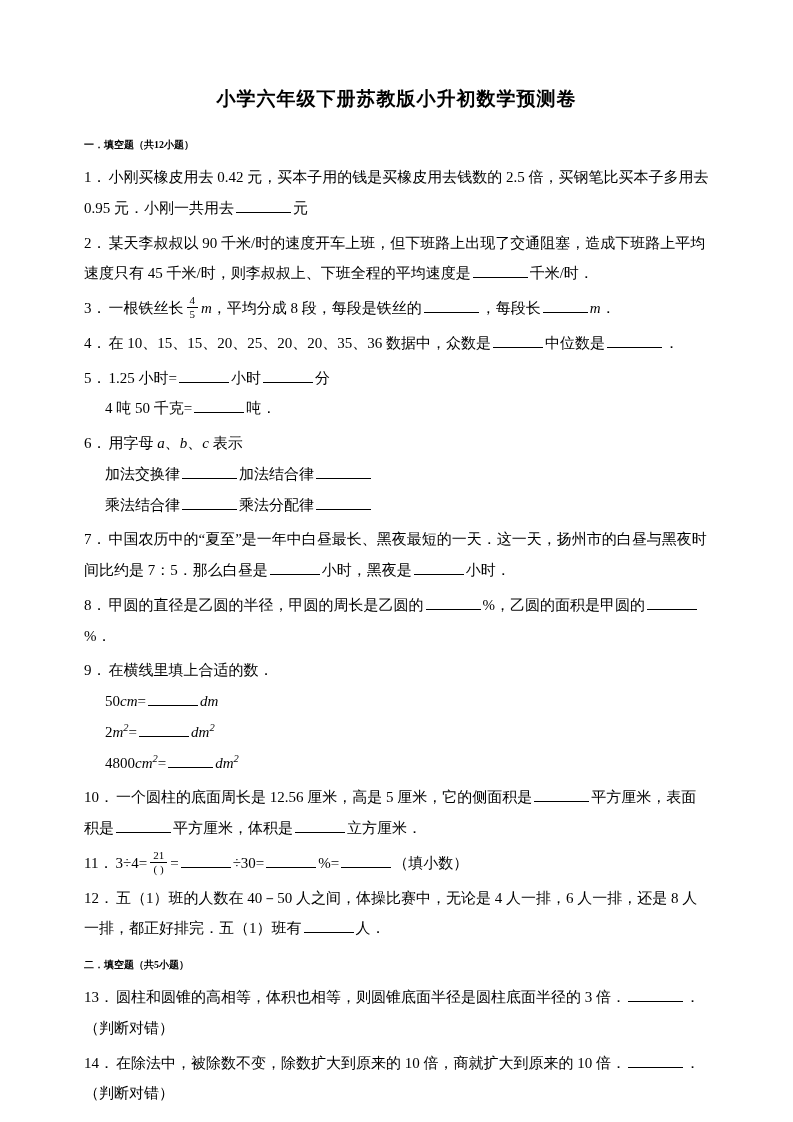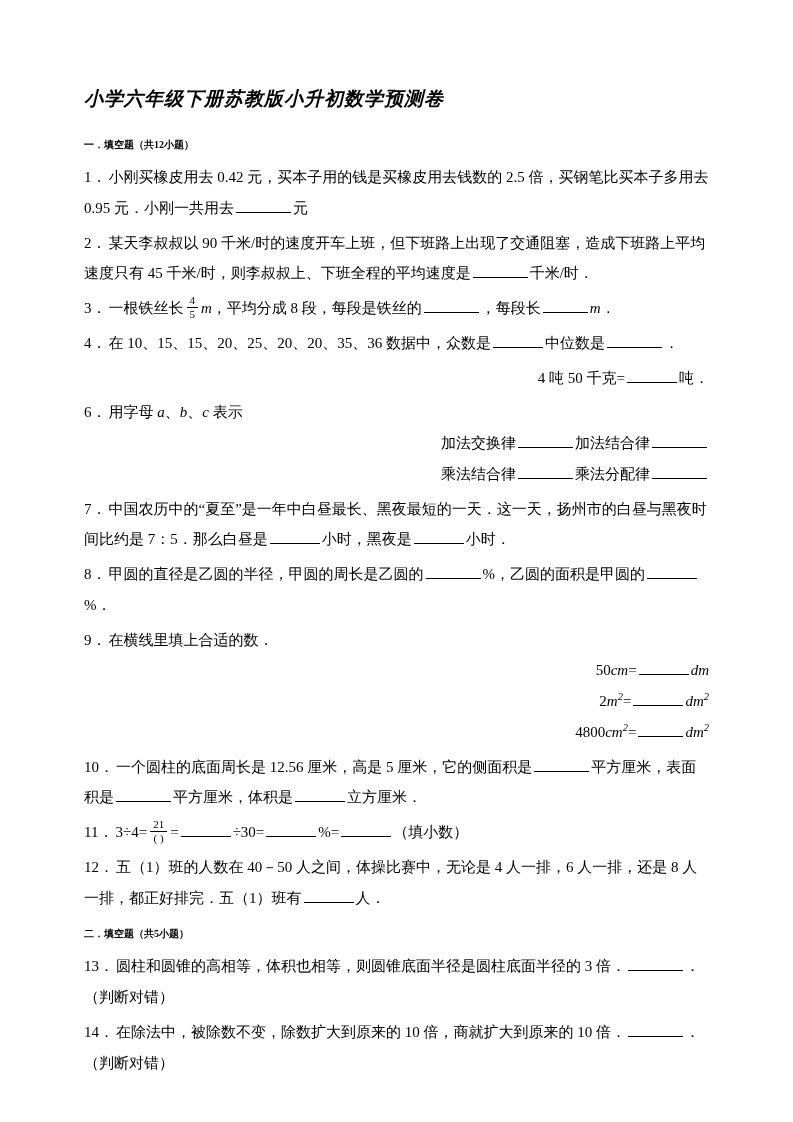--- a/index.html
+++ b/index.html
@@ -10,33 +10,32 @@
     box-sizing:border-box;
     padding:86px 84px 40px 84px;
     background:#ffffff;
     color:#000;
     font-family:"Liberation Serif","DejaVu Serif",serif;
     font-size:15px;
   }
   .title{
     font-size:19px;
     font-weight:bold;
-    text-align:left;
+    text-align:center;
     margin:0 0 26px 0;
     letter-spacing:1px;
-    font-style:italic;
   }
   .section-heading{
     font-size:10px;
     font-weight:bold;
     margin:14px 0 10px 0;
   }
   .question{margin:0 0 4px 0;}
   .qline{margin:0;line-height:2.05;word-break:break-all;}
-  .qline.cont{padding-left:21px;text-align:right;}
+  .qline.cont{padding-left:21px;}
   .qnum{margin-right:2px;}
   .blank{
     display:inline-block;
     width:55px;
     height:1em;
     border-bottom:1px solid #000;
     vertical-align:baseline;
     margin:0 2px;
   }
   .var{font-style:italic;}
@@ -66,20 +65,21 @@
       <div class="question">
         <p class="qline"><span class="qnum">2．</span><span>某天李叔叔以 90 千米/时的速度开车上班，但下班路上出现了交通阻塞，造成下班路上平均速度只有 45 千米/时，则李叔叔上、下班全程的平均速度是</span><span class="blank" style="width: 55px;"></span><span>千米/时．</span></p>
       </div>
       <div class="question">
         <p class="qline"><span class="qnum">3．</span><span>一根铁丝长</span><span class="frac"><span class="num">4</span><span class="den">5</span></span><span class="var">m</span><span>，平均分成 8 段，每段是铁丝的</span><span class="blank" style="width: 55px;"></span><span>，每段长</span><span class="blank" style="width: 45px;"></span><span class="var">m</span><span>．</span></p>
       </div>
       <div class="question">
         <p class="qline"><span class="qnum">4．</span><span>在 10、15、15、20、25、20、20、35、36 数据中，众数是</span><span class="blank" style="width: 50px;"></span><span>中位数是</span><span class="blank" style="width: 55px;"></span><span>．</span></p>
       </div>
       <div class="question">
+        <p class="qline"><span class="qnum">5．</span><span>1.25 小时=</span><span class="blank" style="width: 50px;"></span><span>小时</span><span class="blank" style="width: 50px;"></span><span>分</span></p>
         <p class="qline cont"><span>4 吨 50 千克=</span><span class="blank" style="width: 50px;"></span><span>吨．</span></p>
       </div>
       <div class="question">
         <p class="qline"><span class="qnum">6．</span><span>用字母 </span><span class="var">a</span><span>、</span><span class="var">b</span><span>、</span><span class="var">c</span><span> 表示</span></p>
         <p class="qline cont"><span>加法交换律</span><span class="blank" style="width: 55px;"></span><span>加法结合律</span><span class="blank" style="width: 55px;"></span></p>
         <p class="qline cont"><span>乘法结合律</span><span class="blank" style="width: 55px;"></span><span>乘法分配律</span><span class="blank" style="width: 55px;"></span></p>
       </div>
       <div class="question">
         <p class="qline"><span class="qnum">7．</span><span>中国农历中的“夏至”是一年中白昼最长、黑夜最短的一天．这一天，扬州市的白昼与黑夜时间比约是 7：5．那么白昼是</span><span class="blank" style="width: 50px;"></span><span>小时，黑夜是</span><span class="blank" style="width: 50px;"></span><span>小时．</span></p>
       </div>

